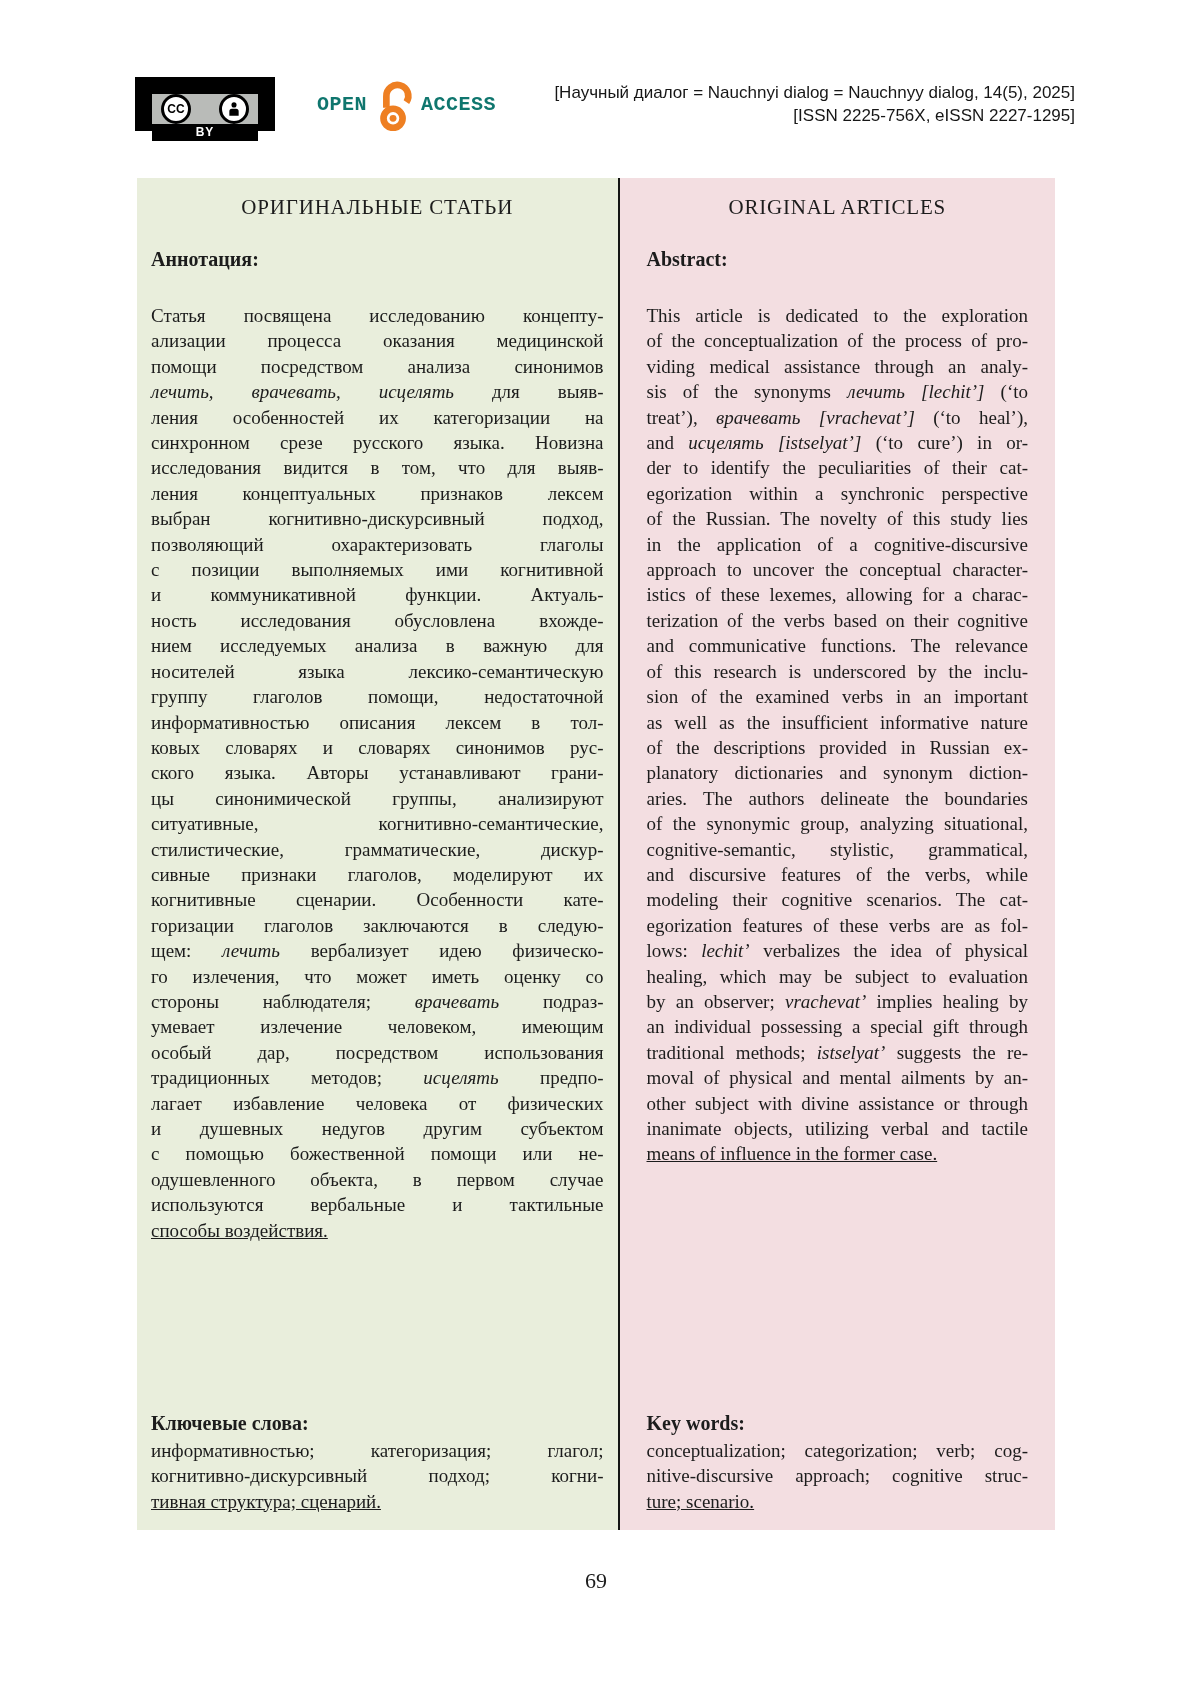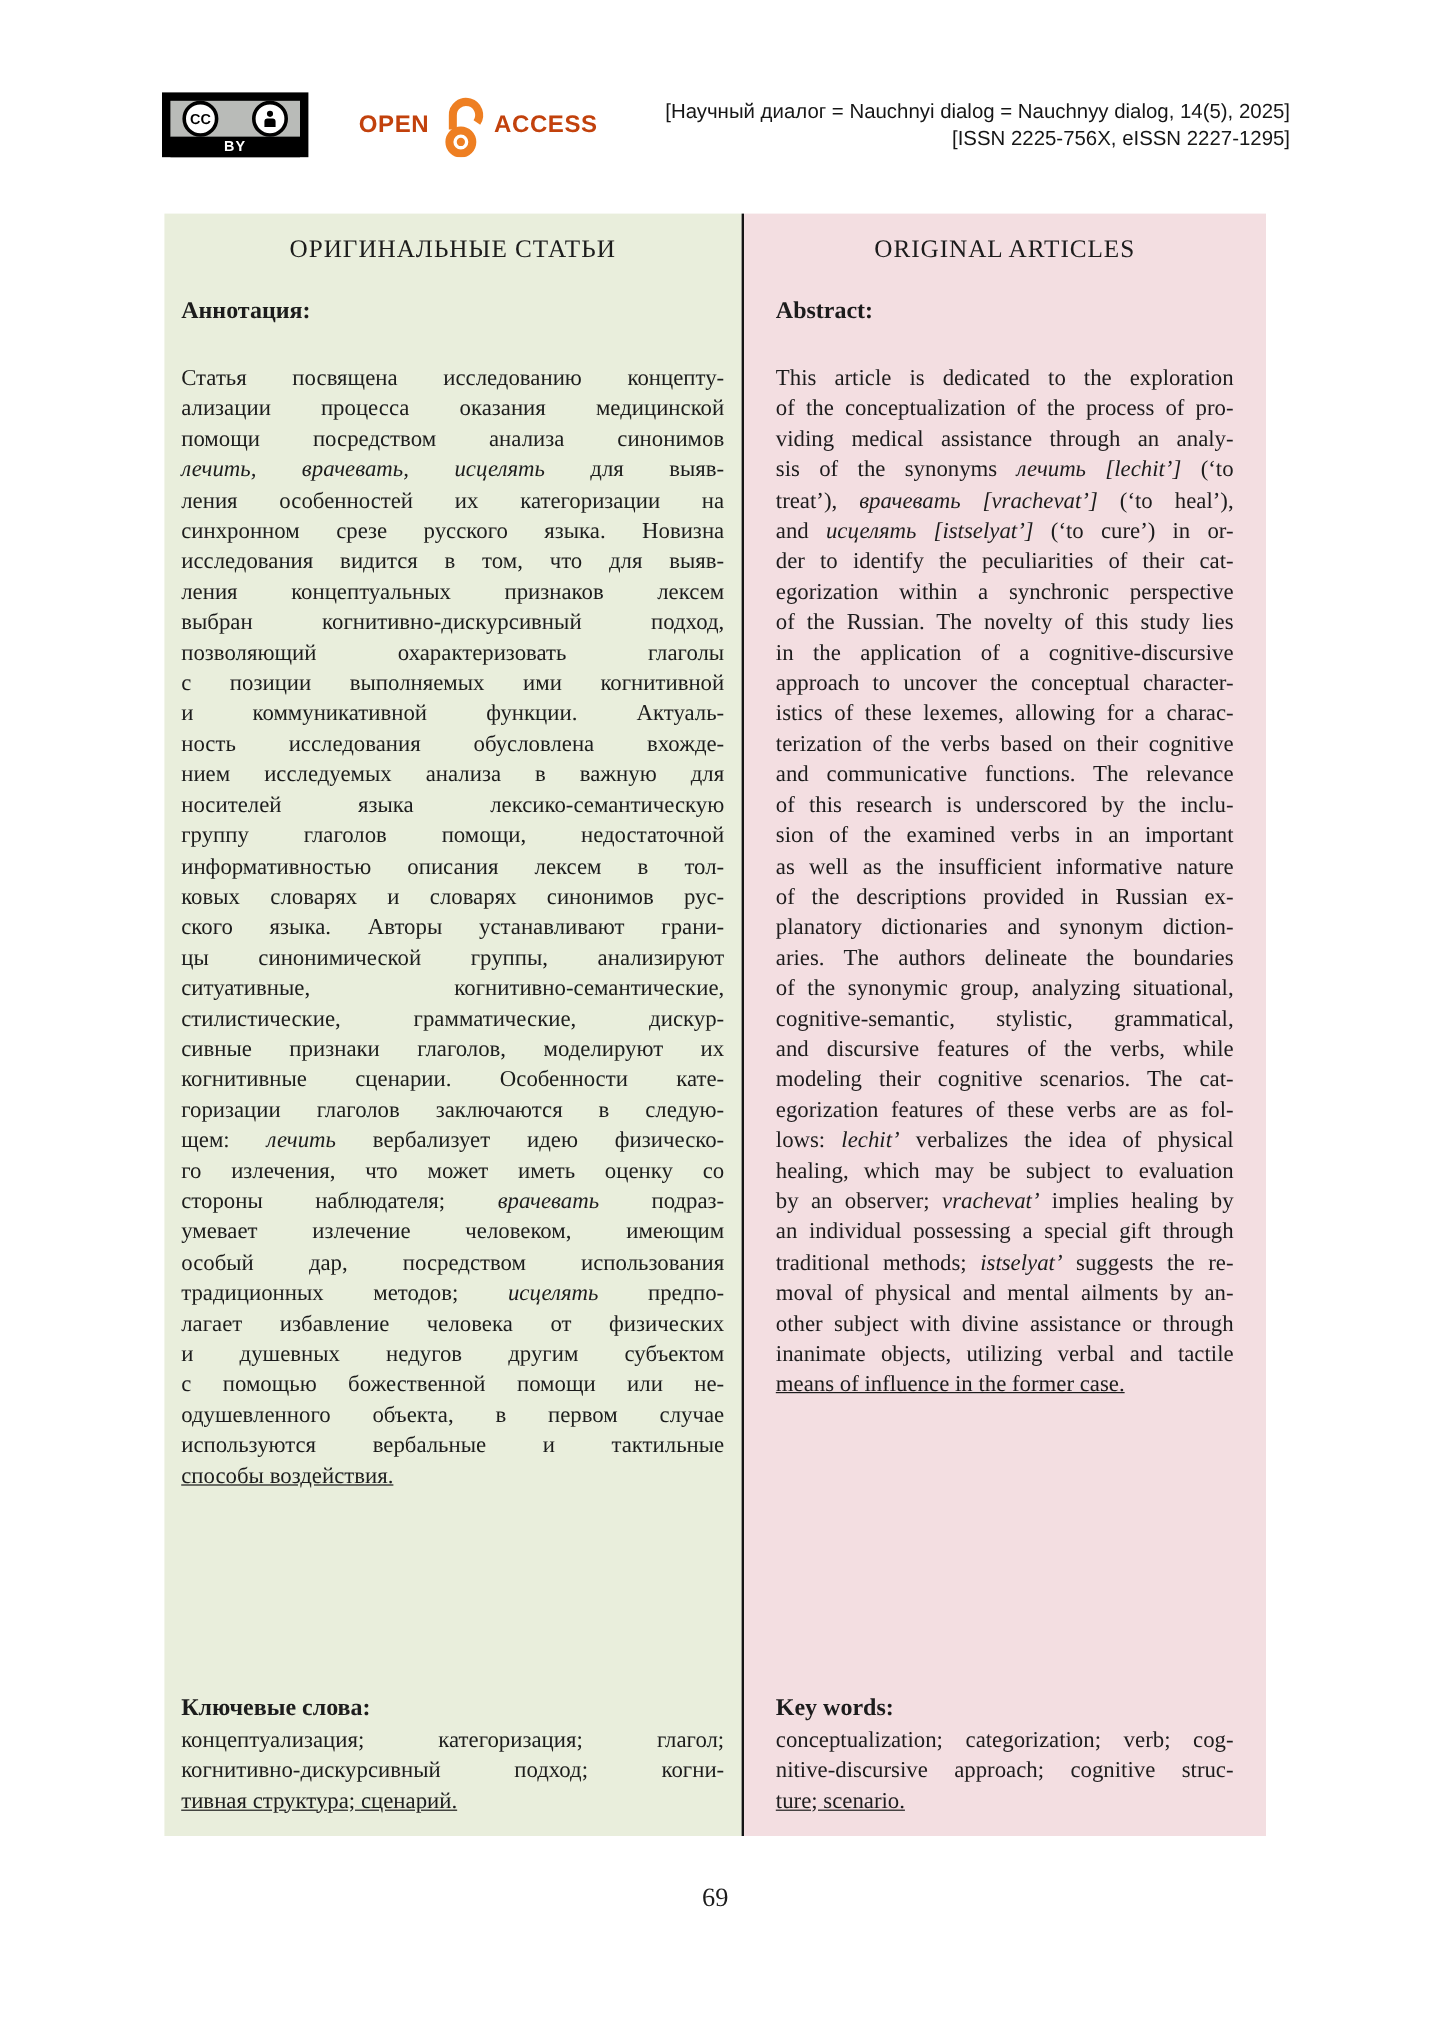--- a/index.html
+++ b/index.html
@@ -8,44 +8,44 @@
     font-family: "Liberation Serif", "DejaVu Serif", serif;
     color: #1c1c1c;
   }
 
   
   .header {
     position: absolute; left: 135px; top: 76px; width: 940px; height: 56px;
     display: flex; align-items: center;
   }
   .cc-badge {
-    width: 122px; height: 54px; background: #000;
-    box-sizing: border-box; padding: 7px;
+    width: 140px; height: 54px; background: #000;
+    box-sizing: border-box; padding: 17px;
     display: flex; flex-direction: column; flex: 0 0 auto;
   }
   .cc-top {
     flex: 1; background: #b9bbb8; display: flex;
     align-items: center; justify-content: center; gap: 28px;
   }
   .cc-circle {
     width: 30px; height: 30px; border-radius: 50%;
     background: #fff; border: 3px solid #000; box-sizing: border-box;
     display: flex; align-items: center; justify-content: center;
     font-family: "Liberation Sans", sans-serif; font-weight: bold; font-size: 12px; color: #000;
   }
   .cc-circle svg { width: 18px; height: 18px; display: block; }
   .cc-bottom {
     height: 17px; background: #000; color: #fff; text-align: center;
     font-family: "Liberation Sans", sans-serif; font-weight: bold;
     font-size: 12px; line-height: 17px; letter-spacing: 1px;
   }
   .oa-logo { display: flex; align-items: center; gap: 6px; margin-left: 42px; flex: 0 0 auto; }
   .oa-text {
-    font-family: Liberation Sans, sans-serif; font-weight: bold;
-    font-size: 20px; color: #c2410c; letter-spacing: 0.5px;
+    font-family: Liberation Mono, monospace; font-weight: bold;
+    font-size: 20px; color: #0f766e; letter-spacing: 0.5px;
   }
   .oa-lock { width: 42px; height: 54px; display: block; }
   .journal-info {
     margin-left: auto; text-align: right;
     font-family: "Liberation Sans", sans-serif;
     font-size: 17px; line-height: 23px; color: #161616;
   }
 
   
   .content {
@@ -156,21 +156,21 @@
         <div class="jline"><span>лагает избавление человека от физических</span></div>
         <div class="jline"><span>и душевных недугов другим субъектом</span></div>
         <div class="jline"><span>с помощью божественной помощи или не-</span></div>
         <div class="jline"><span>одушевленного объекта, в первом случае</span></div>
         <div class="jline"><span>используются вербальные и тактильные</span></div>
         <div class="jline last"><span>способы воздействия.</span></div>
       </div>
     <div class="keywords">
       <div class="label">Ключевые слова:</div>
       <div class="keywords-body">
-          <div class="jline"><span>концептуализация; категоризация; глагол;</span></div>
+          <div class="jline"><span>информативностью; категоризация; глагол;</span></div>
           <div class="jline"><span>когнитивно-дискурсивный подход; когни-</span></div>
           <div class="jline last"><span>тивная структура; сценарий.</span></div>
         </div>
     </div>
   </section>
 
   <div class="divider"></div>
 
   <section class="col col-right">
     <h2 class="section-header">ORIGINAL ARTICLES</h2>

